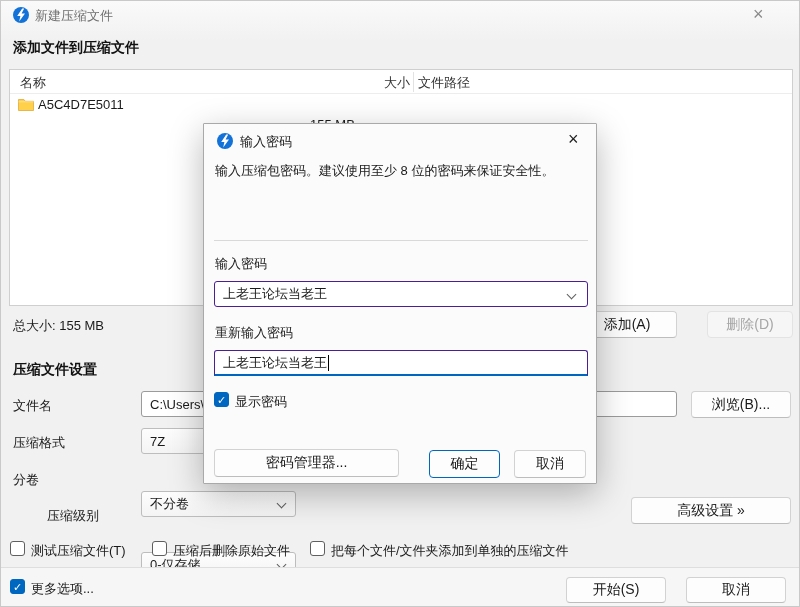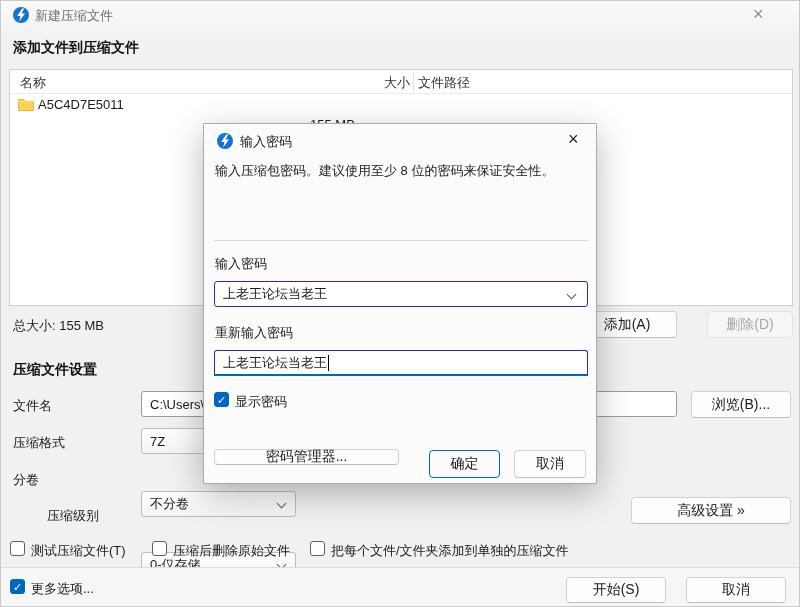--- a/index.html
+++ b/index.html
@@ -149,18 +149,18 @@
 
     <span class="abs" style="left:11px; top:200px;">重新输入密码</span>
     <div class="abs pw-input focused" style="left:10px; top:226px; width:374px; height:26px;">
       <span>上老王论坛当老王</span>
       <span class="caret"></span>
     </div>
 
     <div class="abs cb cb-checked" style="left:10px; top:268px;">✓</div>
     <span class="abs" style="left:31px; top:269px;">显示密码</span>
 
-    <div class="abs btn" style="left:10px; top:325px; width:185px; height:16px;">密码管理器...</div>
+    <div class="abs btn" style="left:10px; top:325px; width:185px; height:28px;">密码管理器...</div>
     <div class="abs btn btn-default" style="left:225px; top:326px; width:71px; height:28px;">确定</div>
     <div class="abs btn" style="left:310px; top:326px; width:72px; height:28px;">取消</div>
   </div>
 
 </div>
 
 </body></html>

